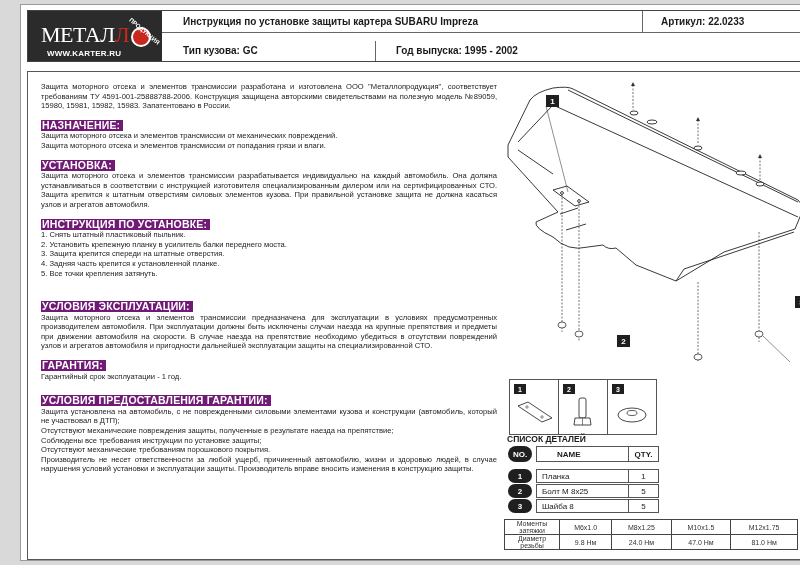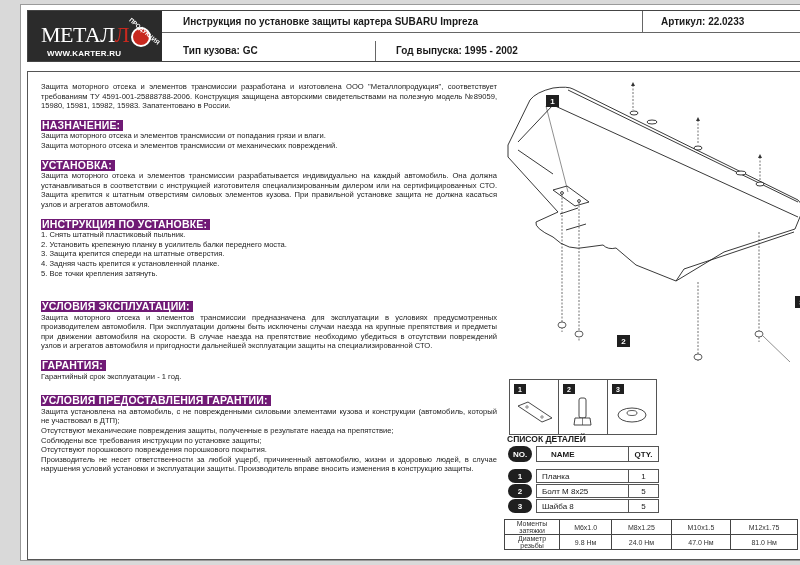--- a/index.html
+++ b/index.html
@@ -43,21 +43,21 @@
 
   .parts-title { position: absolute; left: 479px; top: 362px; font-size: 8.5px; font-weight: bold; }
 
   .parts-table { position: absolute; left: 480px; top: 374px; width: 151px; font-size: 8px; }
   .pt-row { display: flex; height: 14px; margin-bottom: 1px; }
   .pt-head { height: 16px; margin-bottom: 7px; }
   .pt-no { width: 24px; background: #1f1f1f; color: #fff; font-weight: bold; display: flex; align-items: center; justify-content: center; margin-right: 4px; border-radius: 8px; }
   .pt-name { flex: 1; border: 1px solid #555; display: flex; align-items: center; padding-left: 5px; }
   .pt-qty { width: 30px; border: 1px solid #555; border-left: none; display: flex; align-items: center; justify-content: center; }
   .pt-head .pt-name, .pt-head .pt-qty { font-weight: bold; border-width: 1.5px; }
-  .pt-head .pt-name { padding-left: 14px; }
+  .pt-head .pt-name { padding-left: 20px; }
 
   
   .torque { position: absolute; left: 476px; top: 447px; width: 294px; border-collapse: collapse; font-size: 7px; }
   .torque td { border: 1px solid #444; text-align: center; height: 11px; padding: 0 2px; color: #333; }
   .torque td:first-child { width: 55px; }
 </style>
 </head>
 <body>
 
 <div class="page">
@@ -80,22 +80,22 @@
       </div>
     </div>
   </div>
 
   <div class="content">
 
     <div class="left">
       <p>Защита моторного отсека и элементов трансмиссии разработана и изготовлена ООО "Металлопродукция", соответствует требованиям ТУ 4591-001-25888788-2006. Конструкция защищена авторскими свидетельствами на полезную модель №89059, 15980, 15981, 15982, 15983. Запатентовано в России.</p>
 
       <div class="sect-title">НАЗНАЧЕНИЕ:</div>
+      <span class="list-item">Защита моторного отсека и элементов трансмиссии от механических повреждений.</span>
       <span class="list-item">Защита моторного отсека и элементов трансмиссии от попадания грязи и влаги.</span>
-      <span class="list-item">Защита моторного отсека и элементов трансмиссии от механических повреждений.</span>
 
       <div class="sect-title">УСТАНОВКА:</div>
       <p>Защита моторного отсека и элементов трансмиссии разрабатывается индивидуально на каждый автомобиль. Она должна устанавливаться в соответствии с инструкцией изготовителя специализированным дилером или на сертифицированных СТО. Защита крепится к штатным отверстиям силовых элементов кузова. При правильной установке защита не должна касаться узлов и агрегатов автомобиля.</p>
 
       <div class="sect-title">ИНСТРУКЦИЯ ПО УСТАНОВКЕ:</div>
       <span class="list-item">1. Снять штатный пластиковый пыльник.</span>
       <span class="list-item">2. Установить крепежную планку в усилитель балки переднего моста.</span>
       <span class="list-item">3. Защита крепится спереди на штатные отверстия.</span>
       <span class="list-item">4. Задняя часть крепится к установленной планке.</span>
       <span class="list-item">5. Все точки крепления затянуть.</span>
@@ -104,21 +104,21 @@
       <div class="sect-title">УСЛОВИЯ ЭКСПЛУАТАЦИИ:</div>
       <p>Защита моторного отсека и элементов трансмиссии предназначена для эксплуатации в условиях предусмотренных производителем автомобиля. При эксплуатации должны быть исключены случаи наезда на крупные препятствия и предметы при движении автомобиля на скорости. В случае наезда на препятствие необходимо убедиться в отсутствии повреждений узлов и агрегатов автомобиля и пригодности дальнейшей эксплуатации защиты на специализированной СТО.</p>
 
       <div class="sect-title">ГАРАНТИЯ:</div>
       <span class="list-item">Гарантийный срок эксплуатации - 1 год.</span>
 
       <div class="sect-title" style="margin-top:14px">УСЛОВИЯ ПРЕДОСТАВЛЕНИЯ ГАРАНТИИ:</div>
       <p>Защита установлена на автомобиль, с не поврежденными силовыми элементами кузова и конструкции (автомобиль, который не участвовал в ДТП);</p>
       <span class="list-item">Отсутствуют механические повреждения защиты, полученные в результате наезда на препятствие;</span>
       <span class="list-item">Соблюдены все требования инструкции по установке защиты;</span>
-      <span class="list-item">Отсутствуют порошкового повреждения порошкового покрытия.</span>
+      <span class="list-item">Отсутствуют механические требованиям порошкового покрытия.</span>
       <p>Производитель не несет ответственности за любой ущерб, причиненный автомобилю,  жизни и здоровью людей, в случае нарушения условий установки и эксплуатации защиты. Производитель вправе вносить изменения в конструкцию защиты.</p>
     </div>
 
     <div class="diagram">
       <svg width="315" height="290" viewBox="0 0 315 290">
         <g fill="#fff" stroke="#222" stroke-width="0.9">
 
           <path d="M10 73 L32 28 Q38 20 55 16 Q70 14 75 17 L300 128 Q306 134 304 140 L297 157 L226 180 L178 209 L138 193 L118 176 Q110 178 105 173 L90 175 Q70 180 55 165 Q36 156 38 150 L60 140 L10 85 Z"></path>
 
           <path d="M20 70 L55 33 L300 145" fill="none"></path>

